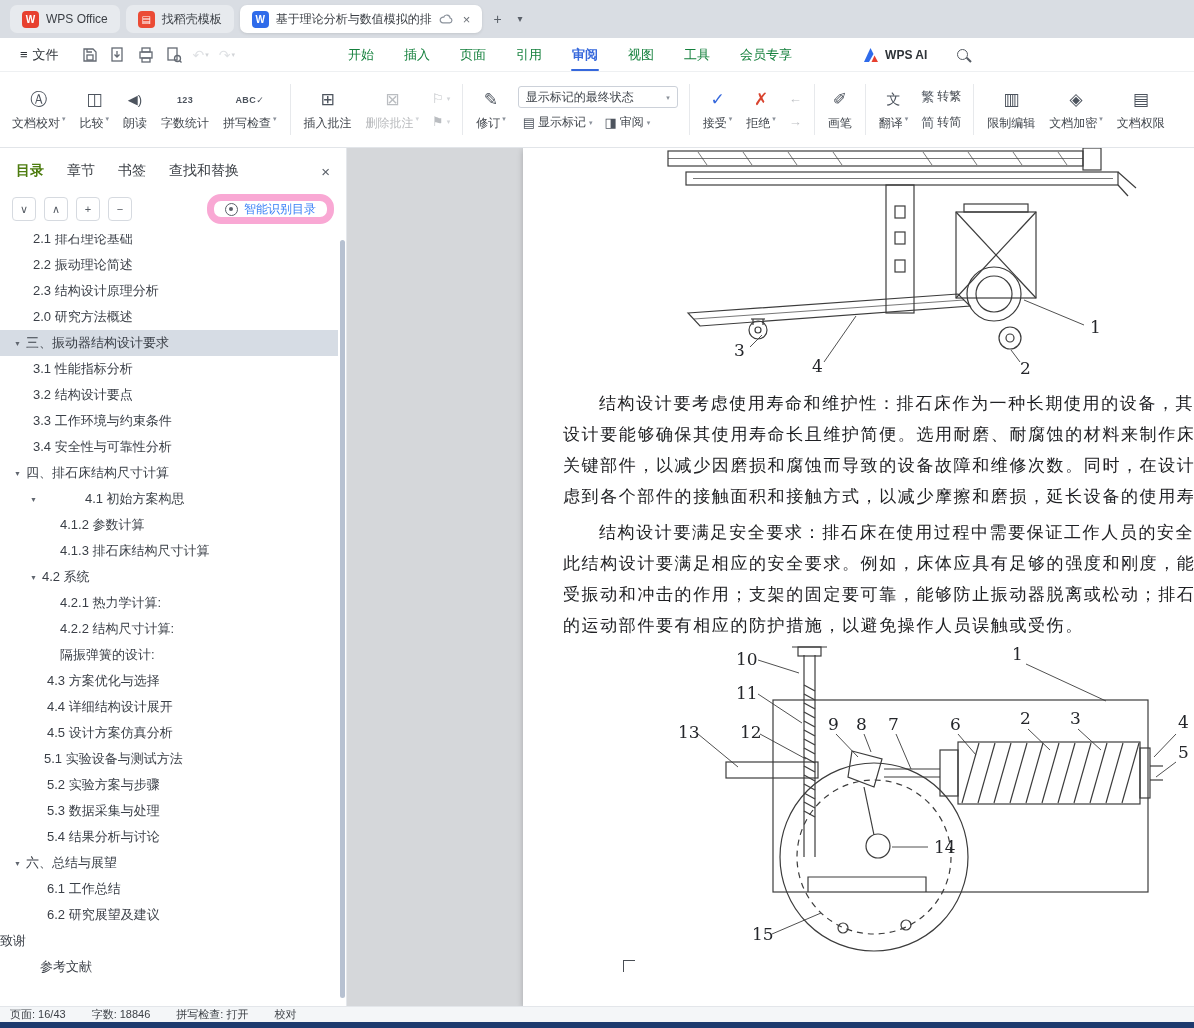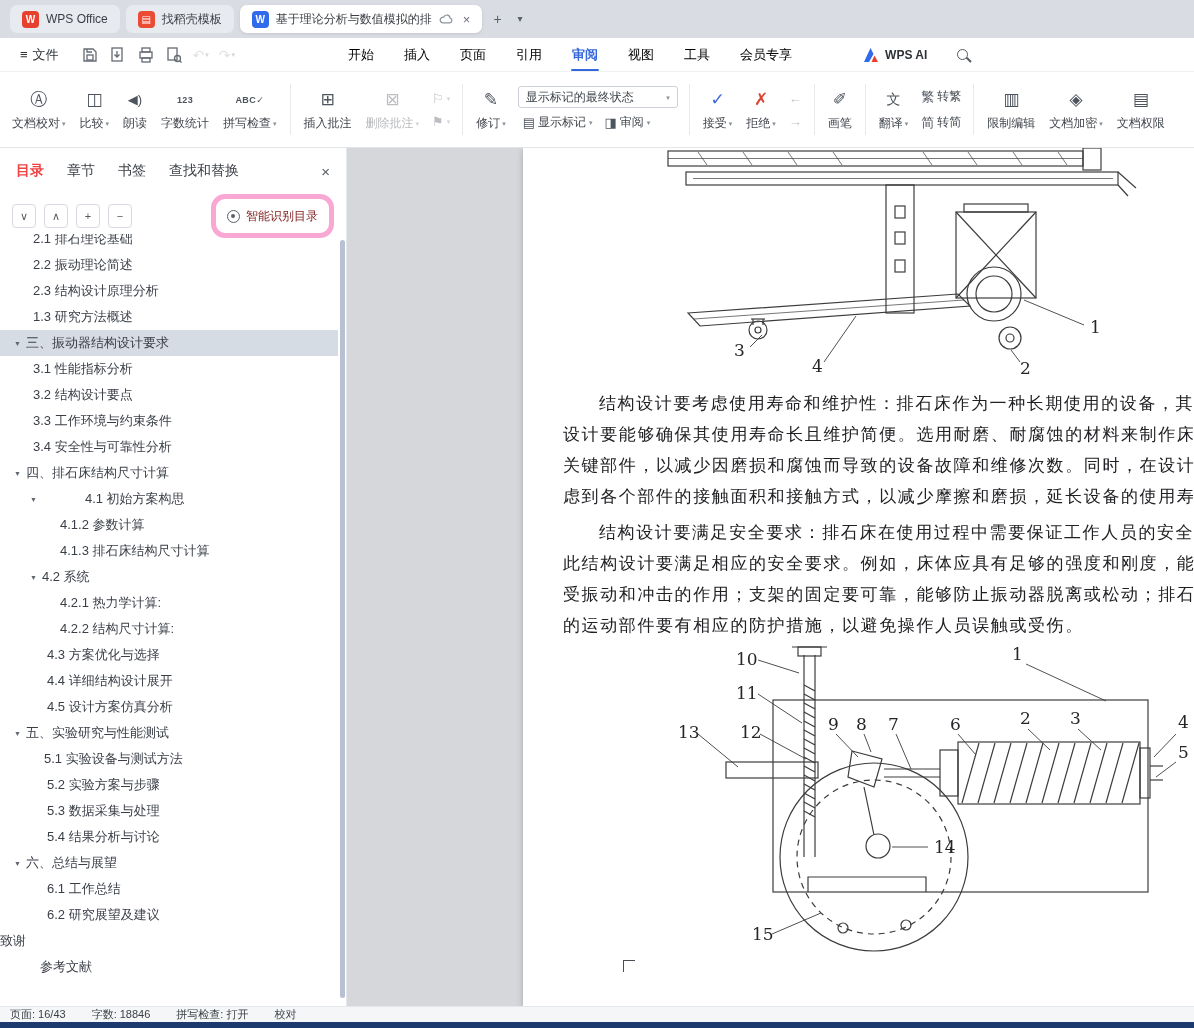--- a/index.html
+++ b/index.html
@@ -19,53 +19,53 @@
 
 
 .menubar{height:34px;background:#fff;display:flex;align-items:center;padding:0 14px;border-bottom:1px solid #eef0f2;flex:0 0 auto}
 .file-menu{display:flex;align-items:center;gap:5px;font-size:13px;color:#2e3338;padding:4px 6px}
 .qicons{display:flex;align-items:center;gap:10px;margin-left:16px}
 .qicon{width:18px;height:18px}
 .qicon svg{width:18px;height:18px;stroke:#646a73;fill:none;stroke-width:1.3}
 .qpair{display:flex;align-items:center;gap:1px}
 .undoredo{font-size:14px;color:#aab0b8}
 .menus{display:flex;margin-left:98px}
-.menu-item{padding:7px 15px;font-size:13px;color:#000000;position:relative}
+.menu-item{padding:7px 15px;font-size:13px;color:#15803d;position:relative}
 .menu-item.active{color:#3668dc;font-weight:600}
 .menu-item.active::after{content:"";position:absolute;left:14px;right:14px;bottom:0;height:2px;background:#3668dc;border-radius:1px}
 .wpsai{display:flex;align-items:center;gap:6px;margin-left:56px;font-size:12px;font-weight:700;color:#2e3338}
 .mag{width:11px;height:11px;border:1.6px solid #555b63;border-radius:50%;position:relative;margin-left:30px}
 .mag::after{content:"";position:absolute;width:6px;height:1.6px;background:#555b63;transform:rotate(45deg);right:-5px;bottom:-2px}
 
 
 .ribbon{height:76px;background:#fff;border-bottom:1px solid #e2e5e9;display:flex;align-items:center;padding:4px 6px;gap:2px;overflow:hidden;flex:0 0 auto}
 .rbtn{display:flex;flex-direction:column;align-items:center;justify-content:center;gap:3px;padding:4px 6px;border-radius:4px;white-space:nowrap}
 .ricon{height:24px;display:flex;align-items:center;justify-content:center;font-size:17px;color:#4d545e}
 .ricon.txt{font-size:9px;font-weight:700;letter-spacing:.4px}
 .ricon.blue{color:#3668dc}.ricon.red{color:#d9442f}
-.rlabel{font-size:12px;color:#41464d;display:flex;align-items:center;gap:2px}
+.rlabel{font-size:12px;color:#41464d;display:flex;align-items:flex-start;gap:2px}
 .caret{font-size:7px;color:#8a9099;line-height:1}
 .disabled{opacity:.38}
 .rdivider{width:1px;align-self:stretch;background:#e7e9ec;margin:8px 5px}
 .ministack{display:flex;flex-direction:column;gap:4px;justify-content:center}
 .mini{display:flex;align-items:center;gap:3px;font-size:12px;color:#41464d;padding:2px 5px;border-radius:3px;white-space:nowrap}
 .mini .micon{font-size:13px;color:#4d545e}
 .rcluster{display:flex;flex-direction:column;justify-content:center;gap:4px;padding:0 4px}
 .combo{width:160px;height:22px;border:1px solid #ccd1d9;border-radius:3px;display:flex;align-items:center;justify-content:space-between;padding:0 7px;font-size:12px;color:#41464d;background:#fff;white-space:nowrap}
 .combo-row{display:flex;gap:2px}
 
 
 .main{flex:1 1 auto;display:flex;min-height:0}
 .sidebar{width:347px;background:#fff;position:relative;flex:0 0 auto;border-right:1px solid #e4e7eb}
 .sidebar-tabs{height:46px;display:flex;align-items:center;gap:23px;padding:0 16px;font-size:14px;color:#3c4046}
-.stab.active{color:#ef4444;font-weight:600}
+.stab.active{color:#4d7c0f;font-weight:600}
 .panel-close{margin-left:auto;font-size:15px;color:#5a6069}
 .stoolbar{display:flex;align-items:center;gap:8px;padding:0 12px 10px 12px}
 .tbtn{width:24px;height:24px;border:1px solid #d6dae0;border-radius:4px;display:flex;align-items:center;justify-content:center;font-size:11px;color:#555b63;background:#fff}
-.pill{margin-left:auto;height:26px;border:5px solid #f9a8d4;border-radius:14px;display:flex;align-items:center;gap:6px;padding:17px 11px;font-size:12px;color:#7f1d1d;background:#fff;white-space:nowrap}
+.pill{margin-left:auto;height:26px;border:7px solid #f9a8d4;border-radius:14px;display:flex;align-items:center;gap:6px;padding:8px 11px;font-size:12px;color:#3b82f6;background:#fff;white-space:nowrap}
 .pill-icon{width:13px;height:13px;border:1.4px solid #5a6069;border-radius:50%;position:relative}
 .pill-icon::after{content:"";position:absolute;width:4px;height:4px;border-radius:50%;background:#5a6069;left:3px;top:3px}
 .toc-wrap{position:absolute;top:86px;bottom:0;left:0;right:8px;overflow:hidden}
 .toc-list{margin-top:-8px}
 .toc-item{height:26px;display:flex;align-items:center;font-size:13px;color:#3a3f47;white-space:nowrap}
 .toc-item.selected{background:#d6dce4}
 .toc-arrow{font-size:7px;color:#60666f;margin-right:5px}
 .scrollthumb{position:absolute;right:1px;top:92px;bottom:8px;width:5px;background:#b7c1d1;border-radius:3px}
 
 .docarea{flex:1 1 auto;background:#d5d7da;position:relative;overflow:hidden}
@@ -346,21 +346,21 @@
             <div class="toc-item" style="padding-left: 33px;">
               <span>2.1 排石理论基础</span>
             </div>
             <div class="toc-item" style="padding-left: 33px;">
               <span>2.2 振动理论简述</span>
             </div>
             <div class="toc-item" style="padding-left: 33px; align-items: center;">
               <span>2.3 结构设计原理分析</span>
             </div>
             <div class="toc-item" style="padding-left: 33px;">
-              <span>1.3 研究方法概述</span>
+              <span>2.0 研究方法概述</span>
             </div>
             <div class="toc-item selected" style="padding-left: 14px;">
               <span class="toc-arrow">▼</span>
               <span>三、振动器结构设计要求</span>
             </div>
             <div class="toc-item" style="padding-left: 33px;">
               <span>3.1 性能指标分析</span>
             </div>
             <div class="toc-item" style="padding-left: 33px;">
               <span>3.2 结构设计要点</span>
@@ -388,32 +388,31 @@
             <div class="toc-item" style="padding-left: 30px;">
               <span class="toc-arrow">▼</span>
               <span>4.2 系统</span>
             </div>
             <div class="toc-item" style="padding-left: 60px;">
               <span>4.2.1 热力学计算:</span>
             </div>
             <div class="toc-item" style="padding-left: 60px;">
               <span>4.2.2 结构尺寸计算:</span>
             </div>
+            <div class="toc-item" style="padding-left: 60px;">
+              <span>隔振弹簧的设计:</span>
+            </div>
             <div class="toc-item" style="padding-left: 47px;">
               <span>4.3 方案优化与选择</span>
             </div>
             <div class="toc-item" style="padding-left: 47px;">
               <span>4.4 详细结构设计展开</span>
             </div>
             <div class="toc-item" style="padding-left: 47px;">
               <span>4.5 设计方案仿真分析</span>
-            </div>
-            <div class="toc-item" style="padding-left: 14px;">
-              <span class="toc-arrow">▼</span>
-              <span>五、实验研究与性能测试</span>
             </div>
             <div class="toc-item" style="padding-left: 44px;">
               <span>5.1 实验设备与测试方法</span>
             </div>
             <div class="toc-item" style="padding-left: 47px;">
               <span>5.2 实验方案与步骤</span>
             </div>
             <div class="toc-item" style="padding-left: 47px;">
               <span>5.3 数据采集与处理</span>
             </div>

